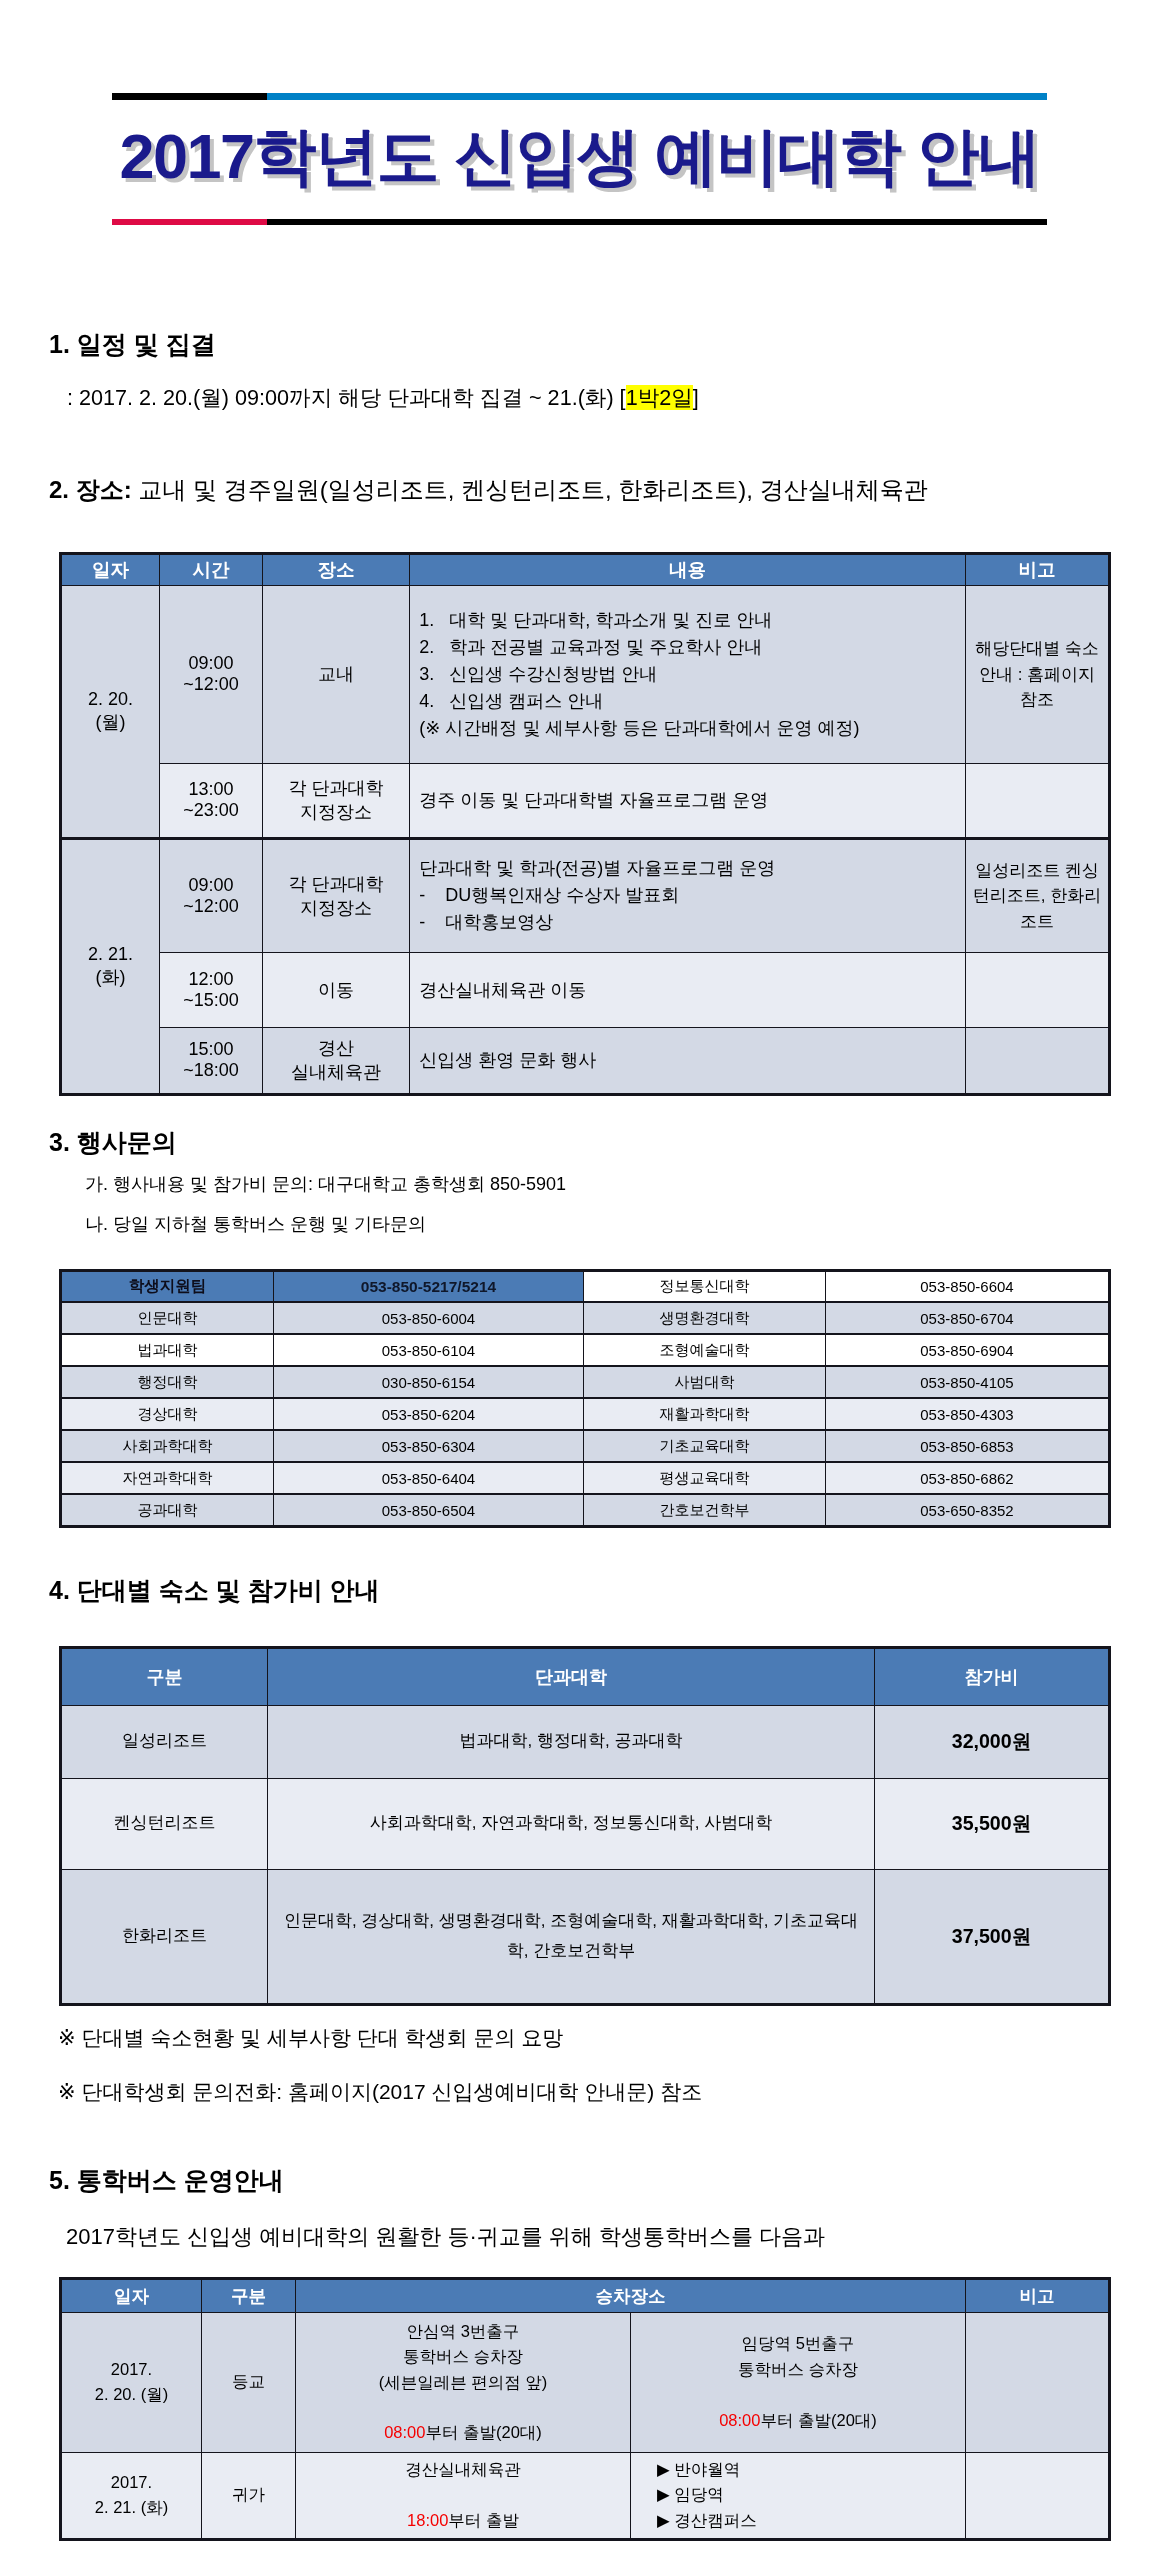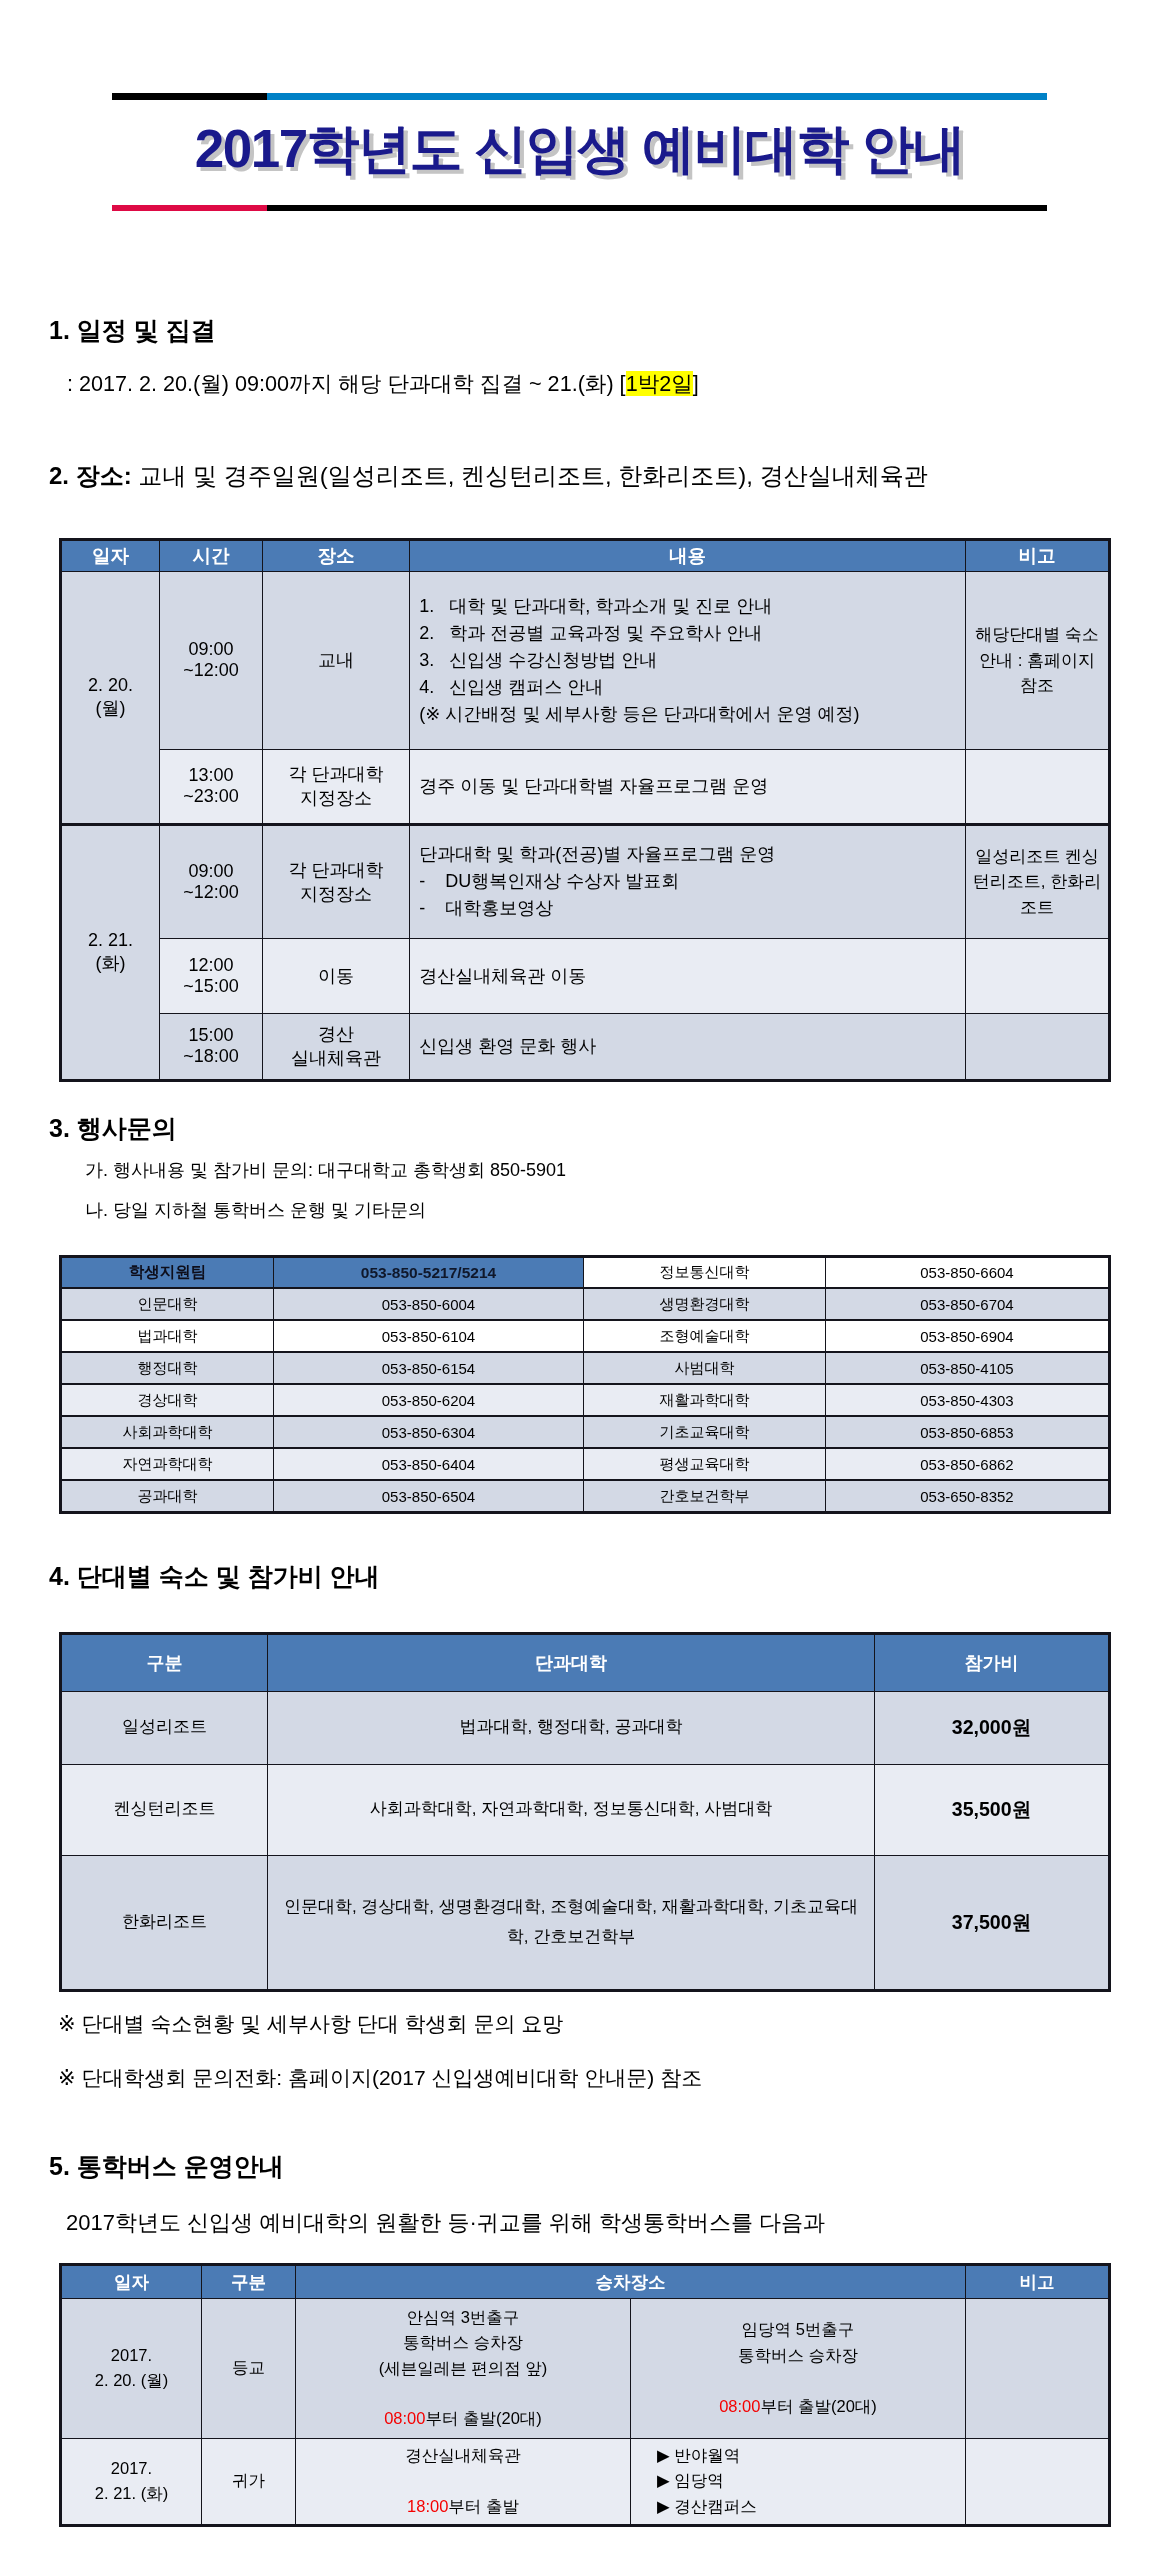--- a/index.html
+++ b/index.html
@@ -14,21 +14,21 @@
   .bar-top { margin-top:93px; }
   .bar-bottom { margin-top:18.5px; }
   .seg-accent { width:155px; height:100%; }
   .seg-rest { flex:1; height:100%; }
   .bar-top .seg-accent { background:#000000; }
   .bar-top .seg-rest { background:#0081C6; }
   .bar-bottom .seg-accent { background:#DE0A45; }
   .bar-bottom .seg-rest { background:#000000; }
   .main-title {
     margin:14.4px 0 0 112px; width:935px; text-align:center;
-    font-size:53px; font-weight:bold; letter-spacing:-1.5px; color:#1A1A8C;
+    font-size:63px; font-weight:bold; letter-spacing:-1.5px; color:#1A1A8C;
     text-shadow:4.1px 4.1px 0 #C4C4C4; white-space:nowrap;
   }
 
   
   .sec { font-size:25px; font-weight:bold; margin-left:49px; white-space:nowrap; }
   .sec .plain { font-weight:normal; }
   .sec1 { margin-top:103px; }
   .sec2 { margin-top:62px; font-size:24px; }
   .sec3 { margin-top:30px; }
   .sec4 { margin-top:46px; }
@@ -213,21 +213,21 @@
       <td class="bg-dark">053-850-6704</td>
     </tr>
     <tr>
       <td class="bg-white">법과대학</td>
       <td class="bg-white">053-850-6104</td>
       <td class="bg-white">조형예술대학</td>
       <td class="bg-white">053-850-6904</td>
     </tr>
     <tr>
       <td class="bg-dark">행정대학</td>
-      <td class="bg-dark">053-850-6154</td>
+      <td class="bg-dark">030-850-6154</td>
       <td class="bg-dark">사범대학</td>
       <td class="bg-dark">053-850-4105</td>
     </tr>
     <tr>
       <td class="bg-light">경상대학</td>
       <td class="bg-light">053-850-6204</td>
       <td class="bg-light">재활과학대학</td>
       <td class="bg-light">053-850-4303</td>
     </tr>
     <tr>

